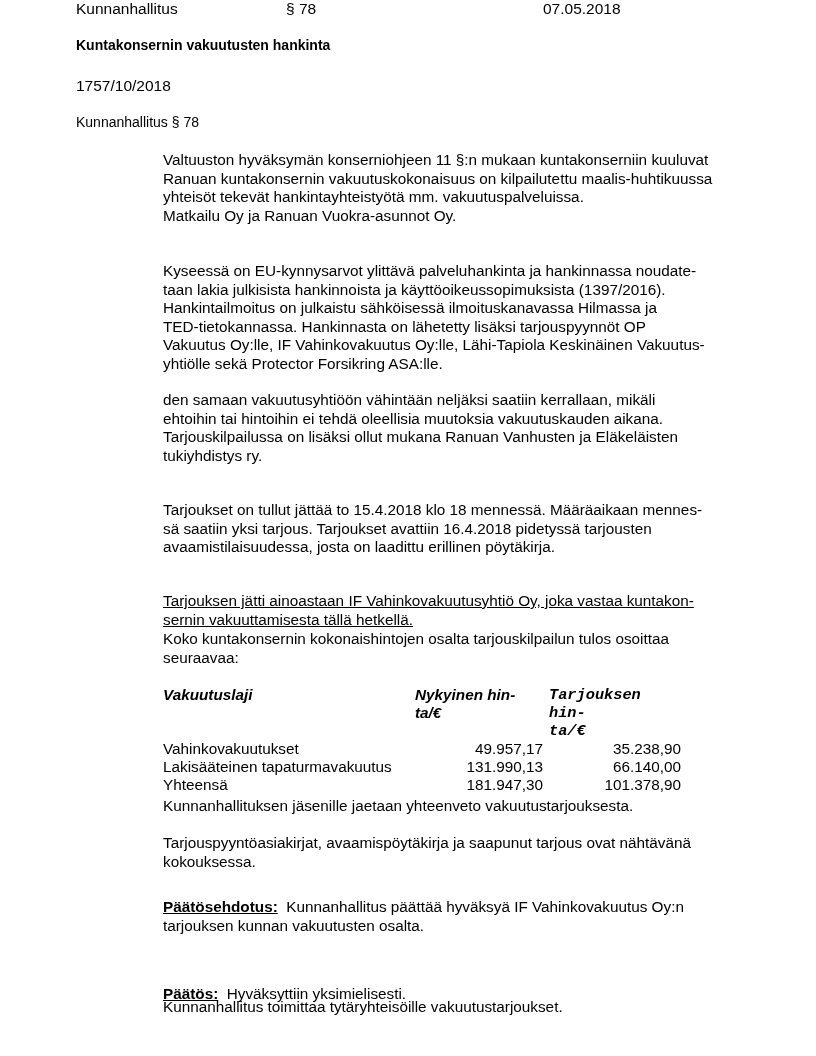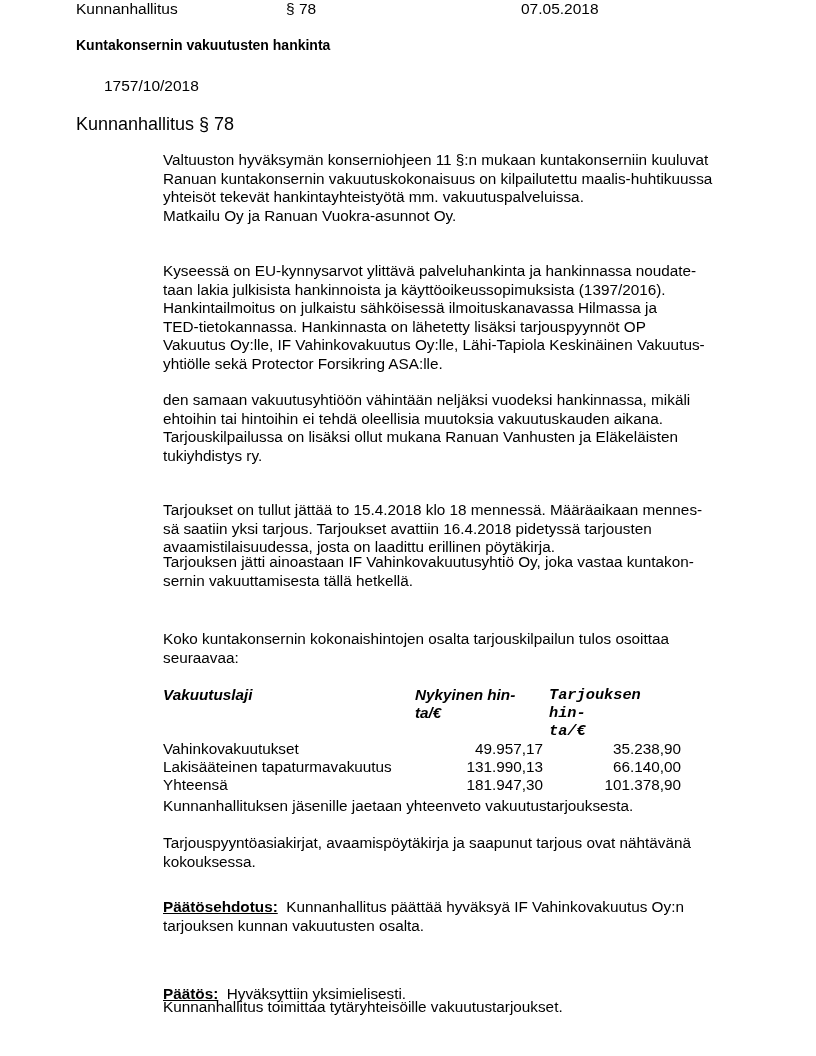--- a/index.html
+++ b/index.html
@@ -3,42 +3,42 @@
   <meta charset="utf-8">
   <style>
     html, body { margin: 0; padding: 0; background: #ffffff; }
     body {
       width: 816px; height: 1056px; position: relative; overflow: hidden;
       font-family: "Liberation Sans", sans-serif; color: #000; font-size: 15px;
     }
     .abs { position: absolute; white-space: nowrap; }
     .hdr { top: 0px; font-size: 15.5px; line-height: 18px; }
     #title { left: 76px; top: 37px; font-size: 14px; font-weight: bold; }
-    #docnum { left: 76px; top: 77px; font-size: 15.5px; margin-left: 28px; }
-    #section-ref { left: 76px; top: 114px; font-size: 18px; }
+    #docnum { left: 76px; top: 77px; font-size: 15.5px; }
+    #section-ref { left: 76px; top: 114px; font-size: 14px; }
     .body-block { position: absolute; left: 163px; width: 580px; }
     .para { margin: 0; line-height: 18.5px; font-size: 15.3px; }
     .para .ln { display: block; white-space: nowrap; }
     table.prices {
       position: absolute; left: 163px; top: 686px; border-collapse: collapse;
       font-size: 15.3px;
     }
     table.prices th, table.prices td { padding: 0; line-height: 18px; vertical-align: top; }
     table.prices th { font-style: italic; font-weight: bold; text-align: left; }
     table.prices td.num { text-align: right; }
     .c1 { width: 252px; } .c2 { width: 128px; } .c3 { width: 132px; }
     .c3h { padding-left: 6px !important; font-family: Liberation Mono, monospace; }
     .lbl { font-weight: bold; text-decoration: underline; }
   </style>
 </head>
 <body>
 
 <div class="abs hdr" style="left:76px;">Kunnanhallitus</div>
 <div class="abs hdr" style="left:286px;">§ 78</div>
-<div class="abs hdr" style="left:521px;">07.05.2018</div>
+<div class="abs hdr" style="left:543px;">07.05.2018</div>
 
 <div id="title" class="abs">Kuntakonsernin vakuutusten hankinta</div>
 <div id="docnum" class="abs">1757/10/2018</div>
 <div id="section-ref" class="abs">Kunnanhallitus § 78</div>
 
 <div class="body-block" style="top:151px;">
   <p class="para">
     <span class="ln">Valtuuston hyväksymän konserniohjeen 11 §:n mukaan kuntakonserniin kuuluvat</span>
     <span class="ln">Ranuan kuntakonsernin vakuutuskokonaisuus on kilpailutettu maalis-huhtikuussa</span>
     <span class="ln">yhteisöt tekevät hankintayhteistyötä mm. vakuutuspalveluissa.</span>
@@ -52,36 +52,36 @@
     <span class="ln">taan lakia julkisista hankinnoista ja käyttöoikeussopimuksista (1397/2016).</span>
     <span class="ln">Hankintailmoitus on julkaistu sähköisessä ilmoituskanavassa Hilmassa ja</span>
     <span class="ln">TED-tietokannassa. Hankinnasta on lähetetty lisäksi tarjouspyynnöt OP</span>
     <span class="ln">Vakuutus Oy:lle, IF Vahinkovakuutus Oy:lle, Lähi-Tapiola Keskinäinen Vakuutus-</span>
     <span class="ln">yhtiölle sekä Protector Forsikring ASA:lle.</span>
   </p>
 </div>
 
 <div class="body-block" style="top:391px;">
   <p class="para">
-    <span class="ln">den samaan vakuutusyhtiöön vähintään neljäksi vuodeksi hankinnassa, mikäli</span>
+    <span class="ln">den samaan vakuutusyhtiöön vähintään neljäksi saatiin kerrallaan, mikäli</span>
     <span class="ln">ehtoihin tai hintoihin ei tehdä oleellisia muutoksia vakuutuskauden aikana.</span>
     <span class="ln">Tarjouskilpailussa on lisäksi ollut mukana Ranuan Vanhusten ja Eläkeläisten</span>
     <span class="ln">tukiyhdistys ry.</span>
   </p>
 </div>
 
 <div class="body-block" style="top:501px;">
   <p class="para">
     <span class="ln">Tarjoukset on tullut jättää to 15.4.2018 klo 18 mennessä. Määräaikaan mennes-</span>
     <span class="ln">sä saatiin yksi tarjous. Tarjoukset avattiin 16.4.2018 pidetyssä tarjousten</span>
     <span class="ln">avaamistilaisuudessa, josta on laadittu erillinen pöytäkirja.</span>
   </p>
 </div>
 
-<div class="body-block" style="top:553px;">
+<div class="body-block" style="top:592px;text-decoration:underline;">
   <p class="para">
     <span class="ln">Tarjouksen jätti ainoastaan IF Vahinkovakuutusyhtiö Oy, joka vastaa kuntakon-</span>
     <span class="ln">sernin vakuuttamisesta tällä hetkellä.</span>
   </p>
 </div>
 
 <div class="body-block" style="top:630px;">
   <p class="para">
     <span class="ln">Koko kuntakonsernin kokonaishintojen osalta tarjouskilpailun tulos osoittaa</span>
     <span class="ln">seuraavaa:</span>

